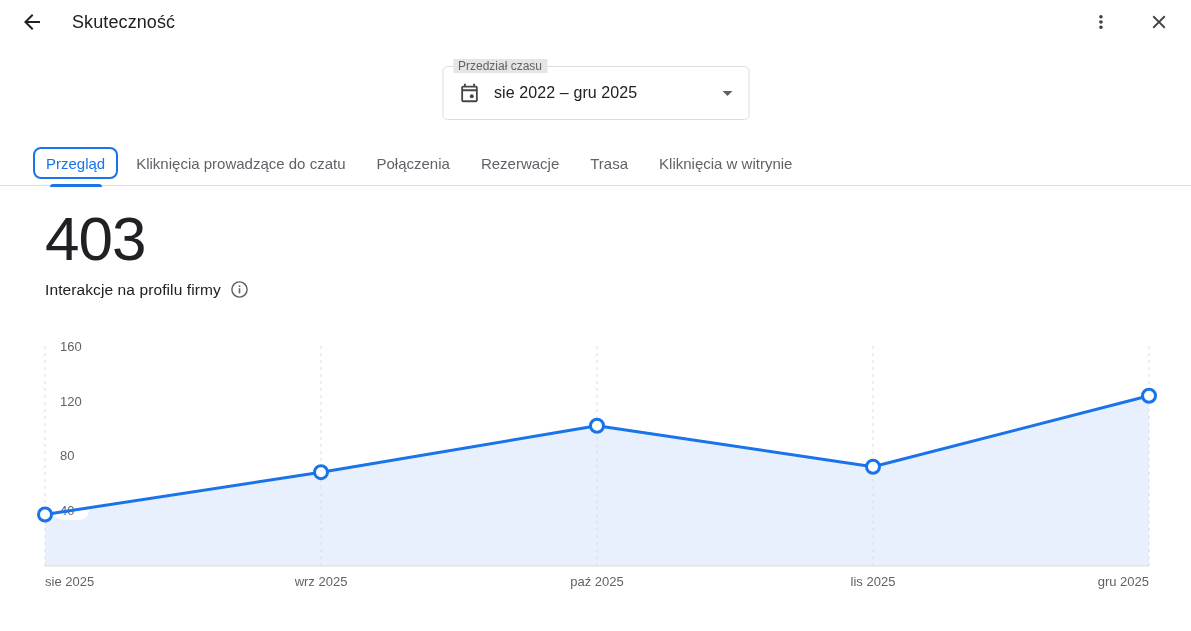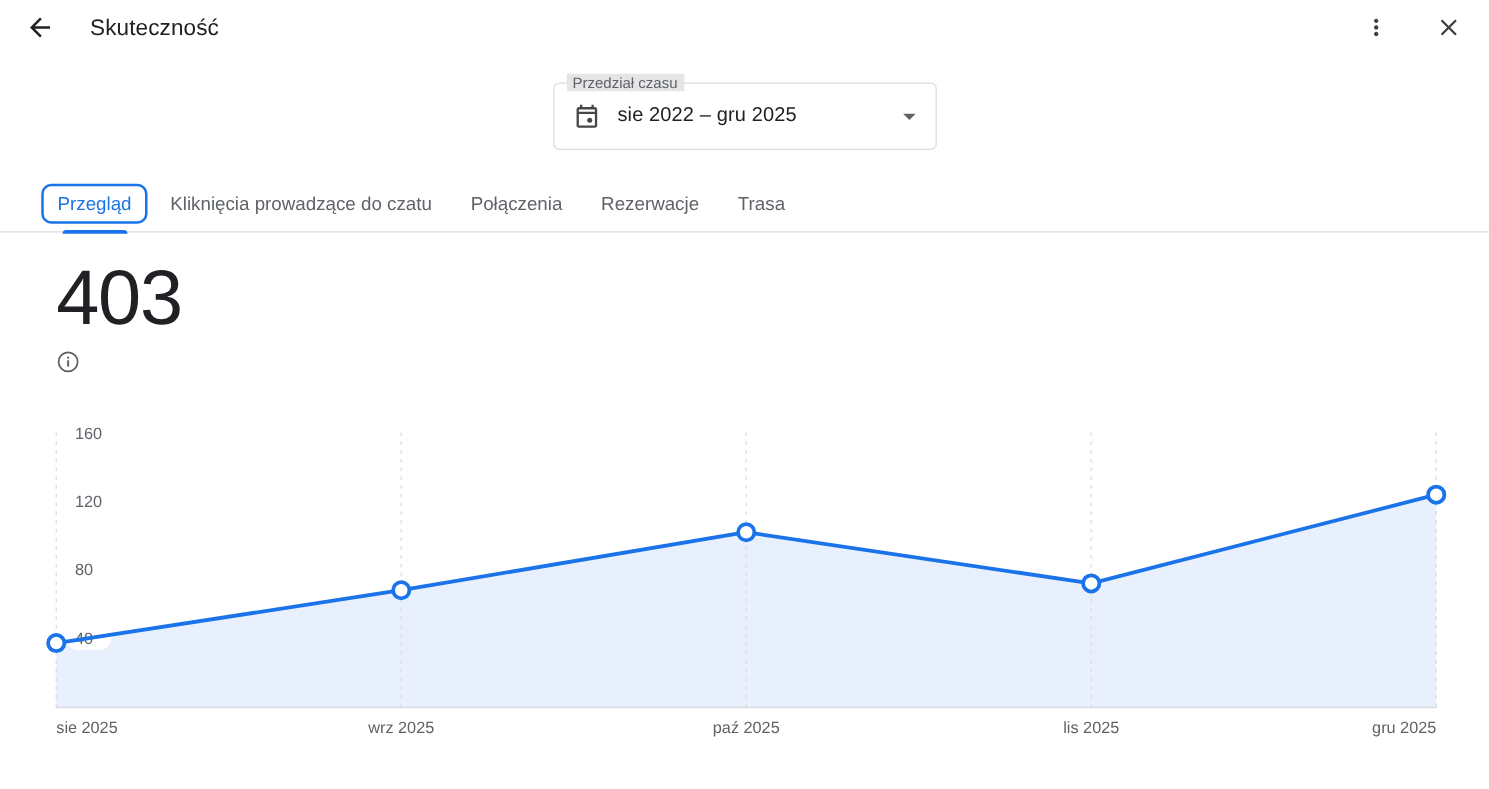--- a/index.html
+++ b/index.html
@@ -174,24 +174,28 @@
   </div>
   <div class="tab">
     <span>Połączenia</span>
   </div>
   <div class="tab">
     <span>Rezerwacje</span>
   </div>
   <div class="tab">
     <span>Trasa</span>
   </div>
+  <div class="tab">
+    <span>Kliknięcia w witrynie</span>
+  </div>
 </div>
 
 <div class="metric-value">403</div>
 <div class="metric-label-row">
+  <span class="metric-label">Interakcje na profilu firmy</span>
   <span style="display:flex;cursor:pointer;">
     <svg width="19" height="19" viewBox="0 0 24 24">
       <circle cx="12" cy="12" r="9.6" fill="none" stroke="#5f6368" stroke-width="1.8"></circle>
       <rect x="11" y="10.4" width="2" height="6.4" fill="#5f6368"></rect>
       <rect x="11" y="6.8" width="2" height="2" fill="#5f6368"></rect>
     </svg>
   </span>
 </div>
 
 <div class="chart-wrap">

